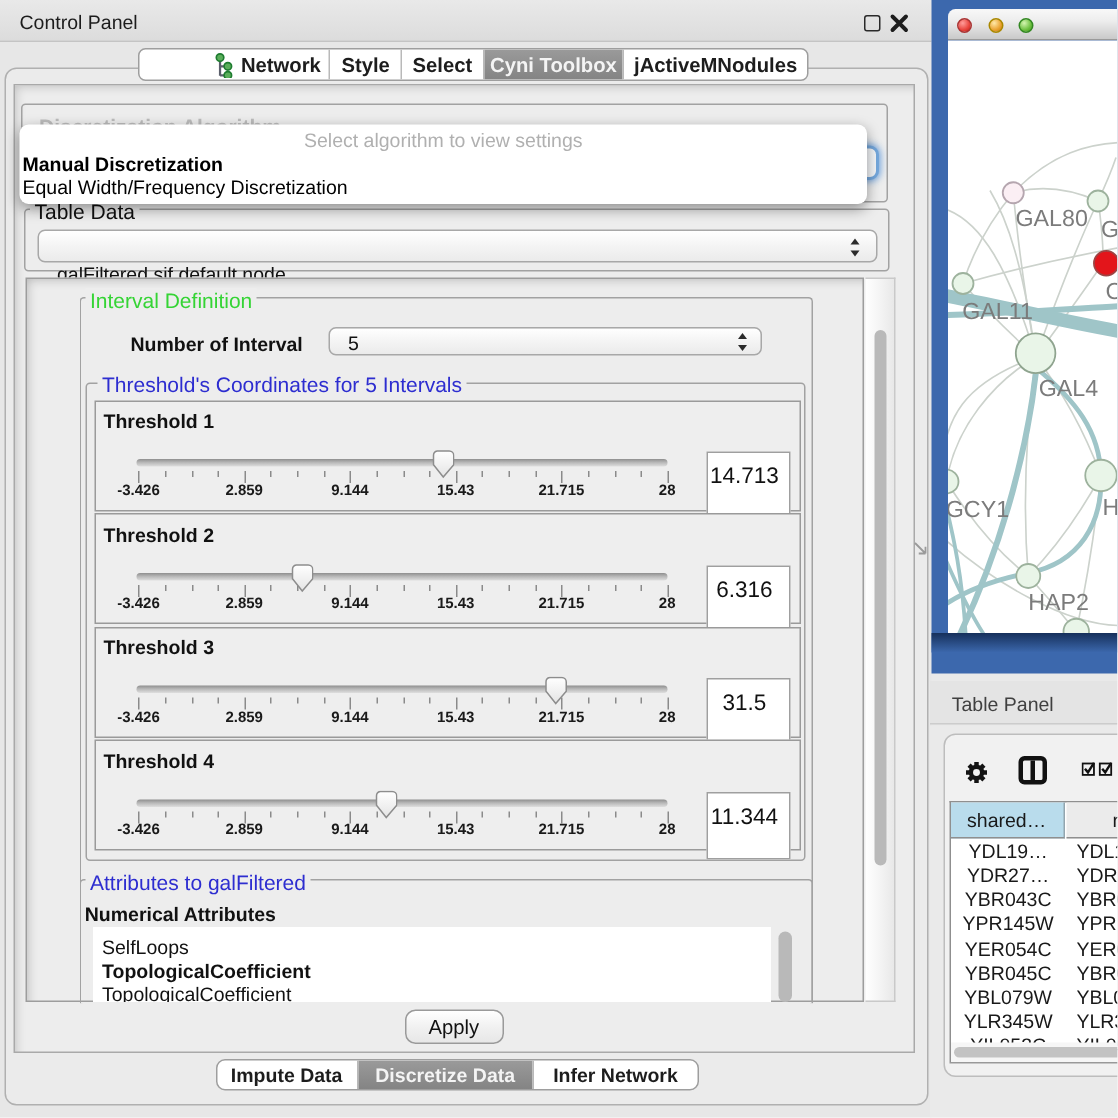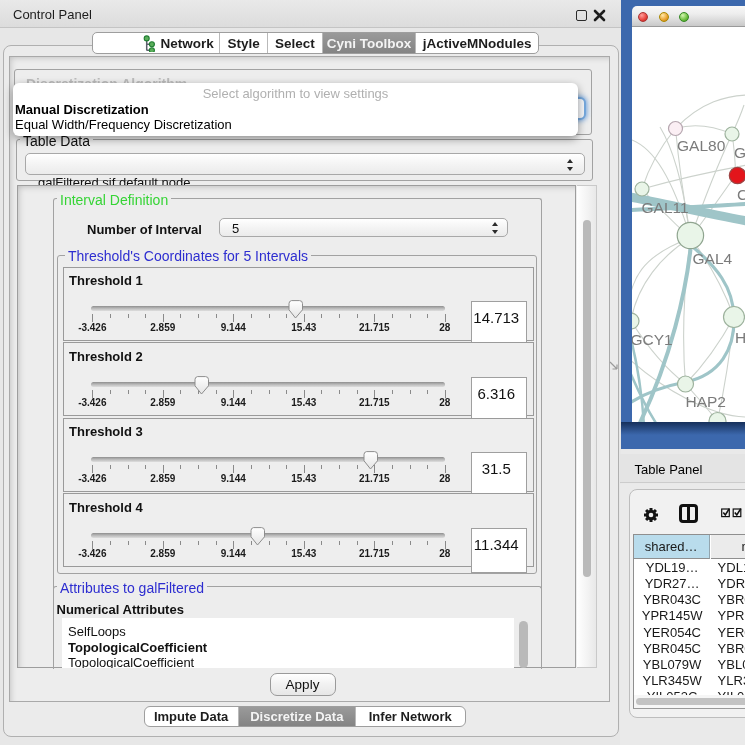--- a/index.html
+++ b/index.html
@@ -64,21 +64,21 @@
   border:1px solid #9a9a9a; border-radius:7px; font-size:13.5px; color:#111;
   display:flex; align-items:center; justify-content:center; }
 
 
 #netwin { position:absolute; left:621px; top:0; width:124px; height:449px; background:#3c68ad; }
 #nettitle { position:absolute; left:11px; top:6px; width:113px; height:21px;
   background:linear-gradient(#f8f8f8,#ededed 40%,#c9c9c9); border-radius:5px 0 0 0; border-bottom:1px solid #9a9a9a; }
 .light { position:absolute; top:11.5px; width:10px; height:10px; border-radius:50%; }
 #netcanvas { position:absolute; left:11px; top:27px; width:113px; height:395px; background:#fff; overflow:hidden; }
 #tp-title { position:absolute; left:620px; top:453.5px; width:125px; height:29px; background:#e4e4e4;
-  border-bottom:1px solid #cccccc; font-size:13px; color:#000000; }
+  border-bottom:1px solid #cccccc; font-size:13px; color:#404040; }
 #tp-body { position:absolute; left:620px; top:483.5px; width:125px; height:261.5px; background:#eaeaea; }
 #toolpanel { position:absolute; left:628.5px; top:489px; width:130px; height:229px; background:#f1f1f1;
   border:1px solid #bdbdbd; border-radius:8px 0 0 8px; }
 #ytable { position:absolute; left:632.6px; top:534px; width:113px; height:174px; background:#fff;
   border-left:1px solid #8f8f8f; border-top:1px solid #8f8f8f; font-size:13px; color:#191919; }
 .trow { position:absolute; left:0; width:200px; height:16.2px; }
 .trow .c1 { position:absolute; left:1px; width:75px; text-align:center; }
 .trow .c2 { position:absolute; left:84px; }
 </style></head>
 <body>

